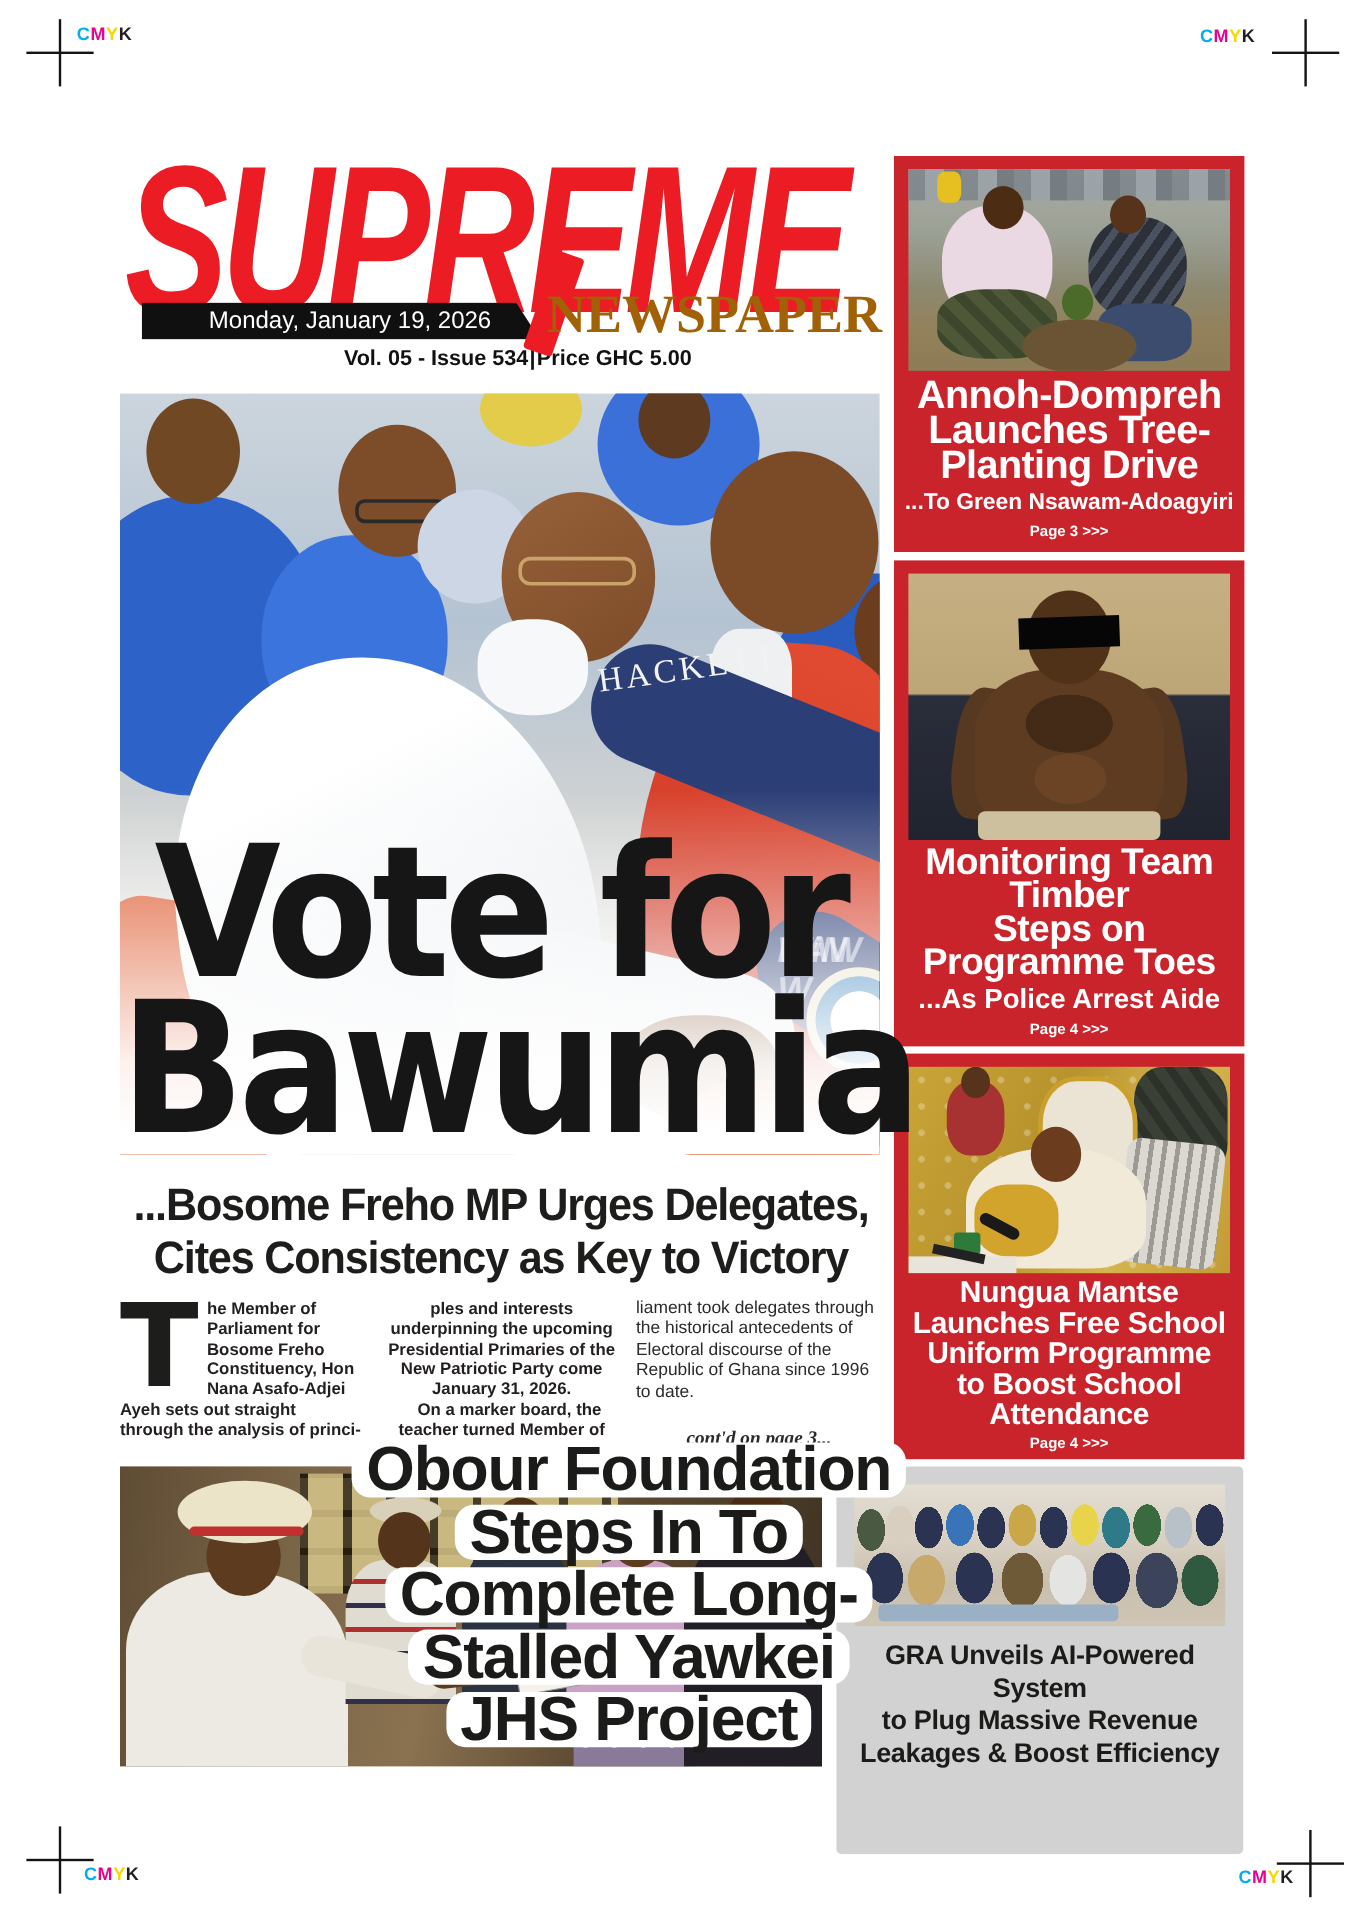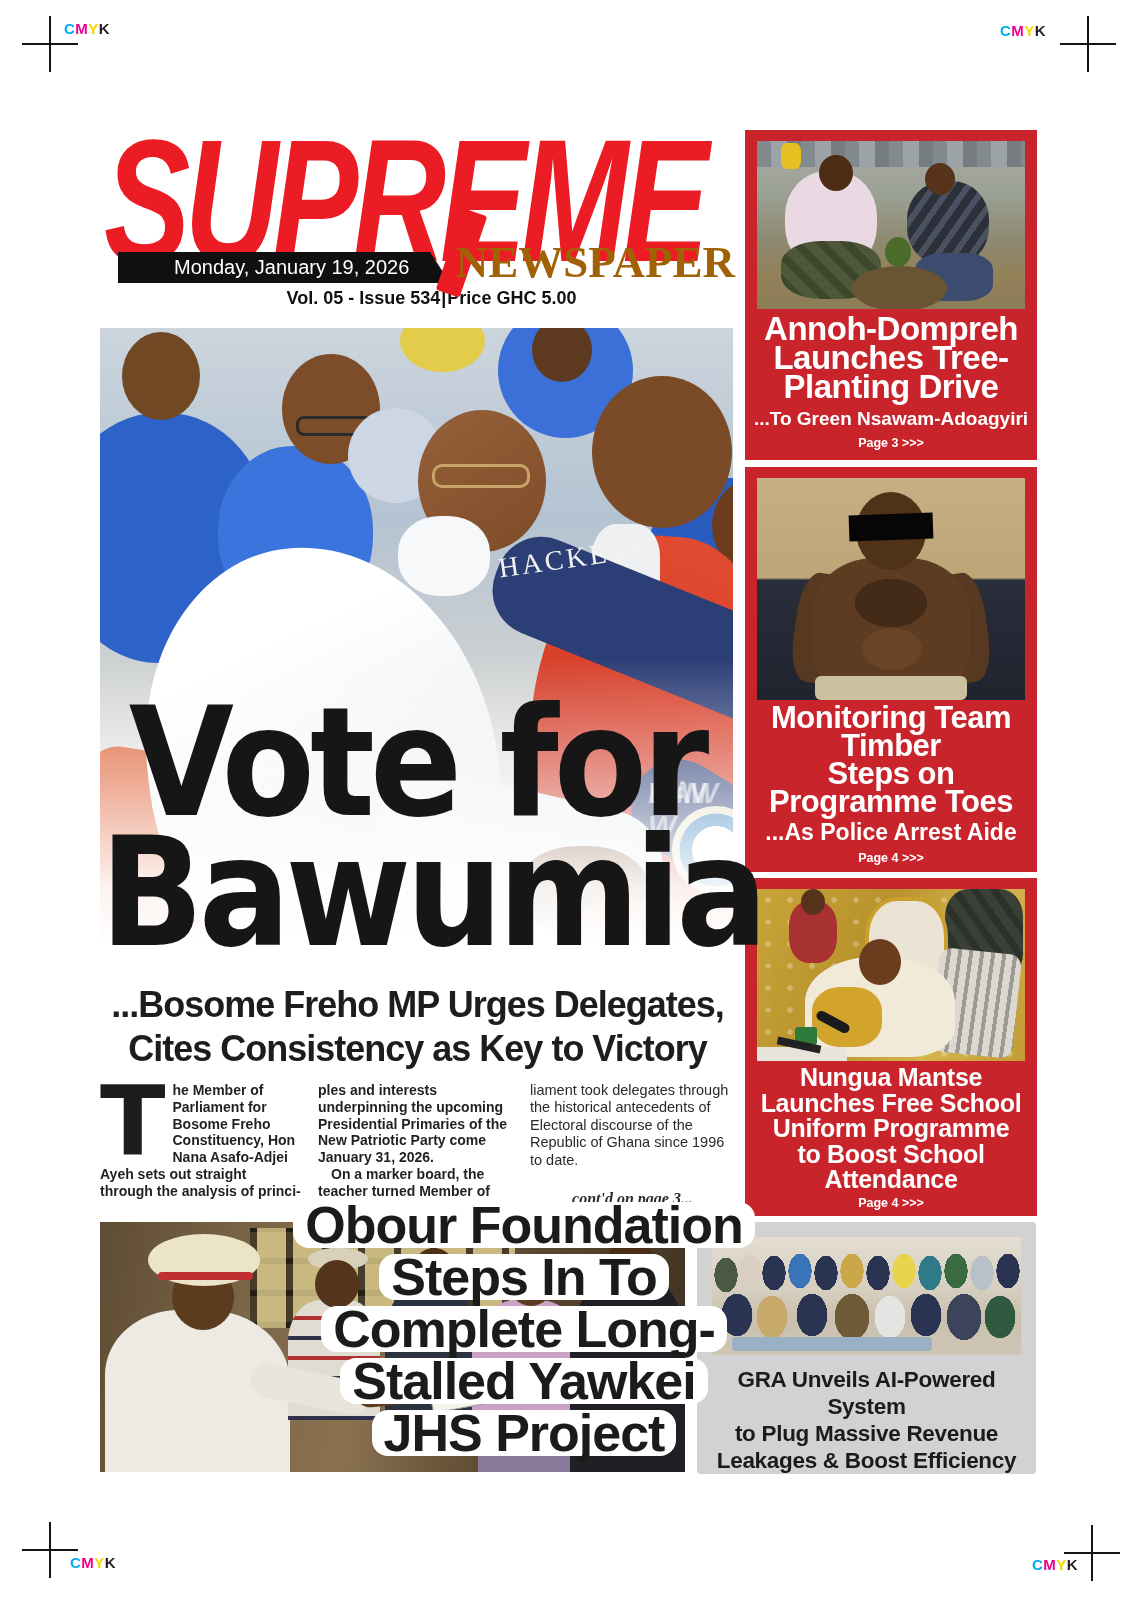--- a/index.html
+++ b/index.html
@@ -75,21 +75,21 @@
   .lead-sub{position:absolute;left:100px;top:982px;width:635px;text-align:center;
       font-weight:bold;font-size:36px;line-height:42px;letter-spacing:-1px;color:#1d1d1b;
       transform:scaleY(1.05);transform-origin:center top;}
   .bodycols{position:absolute;left:100px;top:1082px;width:635px;height:108px;font-size:14px;line-height:1.2;color:#231f20;}
   .bcol{position:absolute;top:0;}
   .bcol1{left:0;width:202px;font-weight:bold;}
   .bcol2{left:218px;width:200px;font-weight:bold;}
   .bcol3{left:430px;width:205px;font-size:14.5px;font-weight:normal;color:#2a2a2a;}
   .dropcap{float:left;font-family:"DejaVu Sans",sans-serif;font-weight:bold;font-size:96px;line-height:.8;
       margin:2px 7px 0 0;color:#1d1d1b;}
-  .indent{text-indent:13px;margin:0;}
+  .indent{text-indent:13px;margin:0;text-align:center;}
   .contd{margin-top:20px;text-align:center;font-family:"Liberation Serif",serif;font-style:italic;font-weight:bold;font-size:16px;}
 
   
   .panel{position:absolute;left:745px;width:292px;background:var(--panel-red);}
   .panel-1{top:130px;height:330px;} .panel-2{top:467px;height:405px;} .panel-3{top:878px;height:338px;}
   .panel-photo{position:absolute;left:12px;right:12px;top:11px;overflow:hidden;}
   .panel-photo div{position:absolute;}
   .panel-hl{position:absolute;left:4px;right:4px;text-align:center;color:#fff;font-weight:bold;white-space:nowrap;}
   .panel-1 .panel-hl{top:184px;font-size:33px;line-height:29px;letter-spacing:-.5px;}
   .panel-2 .panel-hl{top:237px;font-size:31px;line-height:28px;letter-spacing:-.5px;}
@@ -174,21 +174,21 @@
   .ppo-arm1{left:150px;top:150px;width:120px;height:34px;background:#e8e4da;border-radius:20px;transform:rotate(12deg);}
   .ppo-arm2{left:255px;top:150px;width:130px;height:30px;background:#5c3b1e;border-radius:20px;transform:rotate(-6deg);}
   .ppo-cheque{left:330px;top:156px;width:64px;height:28px;background:#f4f2ea;border:1px solid #999;
       transform:rotate(-10deg);border-radius:3px;}
   .obour-hl{position:absolute;left:345px;top:1202px;width:358px;z-index:12;display:flex;flex-direction:column;
       align-items:center;gap:6px;}
   .obour-hl span{display:inline-block;background:#ffffff;border-radius:16px;padding:0 12px;
       font-weight:bold;font-size:52px;line-height:46px;letter-spacing:-1px;color:#1b1b19;white-space:nowrap;}
 
   
-  .gra{position:absolute;left:697px;top:1222px;width:339px;height:252px;background:var(--gra-gray);border-radius:4px;}
+  .gra{position:absolute;left:697px;top:1222px;width:339px;height:323px;background:var(--gra-gray);border-radius:4px;}
   .gra-photo{position:absolute;left:15px;top:15px;width:309px;height:118px;overflow:hidden;
       background:linear-gradient(180deg,#e3ddd2 0%,#d8d0c2 40%,#c9bfae 70%,#cfc6b5 100%);}
   .gra-photo div{position:absolute;}
   .ppg-people{left:0;top:0;width:100%;height:100%;background:
       radial-gradient(16px 22px at 25px 78px,#2b3352 0 96%,transparent 97%),
       radial-gradient(16px 22px at 60px 80px,#c6a96b 0 96%,transparent 97%),
       radial-gradient(16px 22px at 100px 78px,#2b3352 0 96%,transparent 97%),
       radial-gradient(18px 24px at 140px 80px,#6e5a36 0 96%,transparent 97%),
       radial-gradient(16px 22px at 178px 80px,#e4e4e2 0 96%,transparent 97%),
       radial-gradient(16px 22px at 214px 78px,#2b3352 0 96%,transparent 97%),

